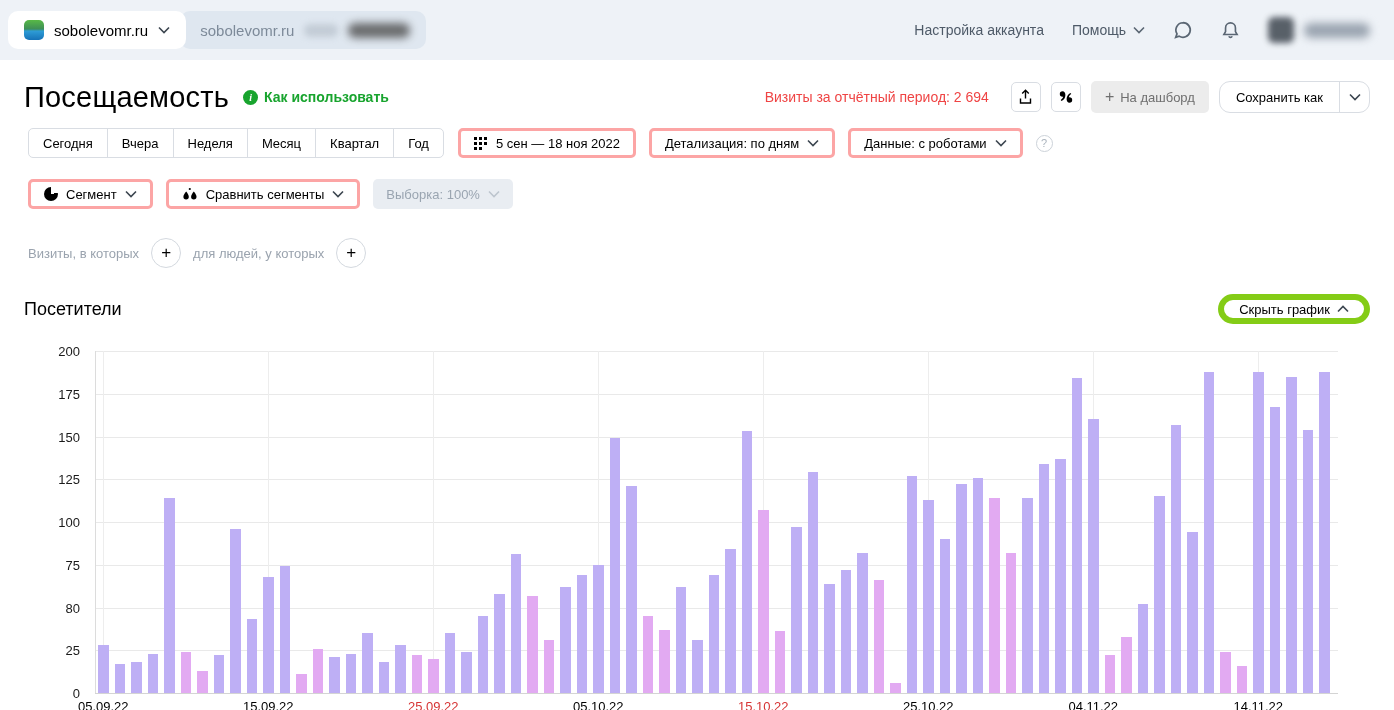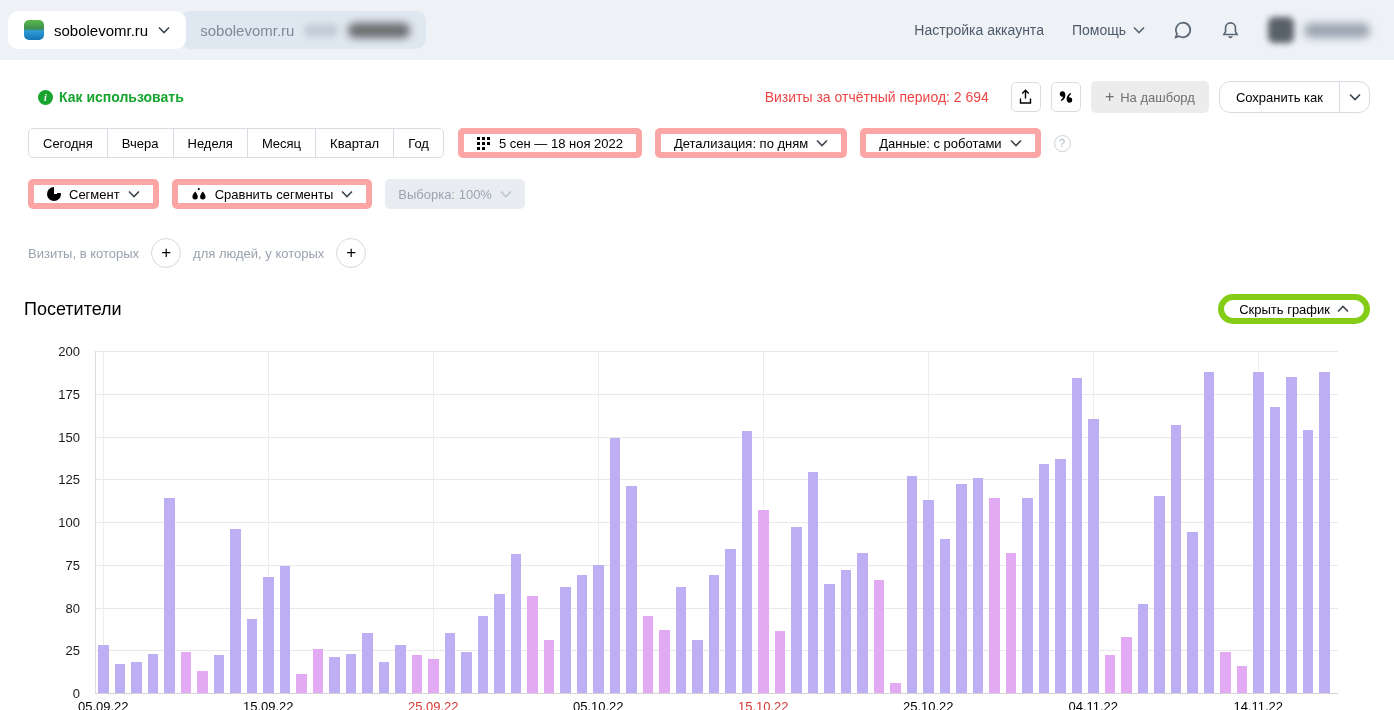--- a/index.html
+++ b/index.html
@@ -40,21 +40,21 @@
     color:#6f6f6f; font-size:13px; display:flex; align-items:center; gap:6px; cursor:pointer; }
   .split-btn { display:flex; height:32px; border:1px solid #d9dde3; border-radius:11px; background:#fff; overflow:hidden; }
   .split-main { padding:0 16px; font-size:13px; display:flex; align-items:center; cursor:pointer; }
   .split-caret { width:30px; border-left:1px solid #d9dde3; display:flex; align-items:center; justify-content:center; cursor:pointer; }
   
   .controls-row { display:flex; align-items:center; margin-top:10px; height:30px; gap:13px; margin-left:4px; }
   .seg-tabs { display:flex; border:1px solid #d9dde3; border-radius:5px; overflow:hidden; background:#fff; }
   .seg-tab { padding:0 14px; height:28px; display:flex; align-items:center; font-size:13px; cursor:pointer;
     border-right:1px solid #d9dde3; }
   .seg-tab:last-child { border-right:none; }
-  .ctl-btn { height:30px; border:6px solid #fca5a5; border-radius:5px; background:#fff; padding:0 13px;
+  .ctl-btn { height:30px; border:3px solid #fca5a5; border-radius:5px; background:#fff; padding:0 13px;
     font-size:13px; display:flex; align-items:center; gap:8px; cursor:pointer; white-space:nowrap; }
   .help-dot { width:17px; height:17px; border-radius:50%; border:1px solid #ccd2d9; color:#aab3bd;
     font-size:11px; display:flex; align-items:center; justify-content:center; cursor:pointer; }
   .row2 { margin-top:21px; }
   .muted-btn { background:#e9edf2; border:none; color:#9aa5b1; }
   .muted-btn svg { opacity:.55; }
   
   .filter-row { display:flex; align-items:center; gap:12px; margin-top:29px; height:30px; margin-left:4px; }
   .filter-label { color:#9aa3ae; font-size:13px; }
   .plus-btn { width:30px; height:30px; border-radius:50%; border:1px solid #d4d9df; background:#fff;
@@ -110,20 +110,21 @@
     <span class="user-chip">
       <span class="avatar-blur"></span>
       <span class="name-blur"></span>
     </span>
   </div>
 </div>
 
 <div class="content">
 
   <div class="title-row">
+    <span class="page-title">Посещаемость</span>
     <span class="howto">
       <span class="info-dot">i</span>
       <span class="howto-label">Как использовать</span>
     </span>
     <div class="title-right">
       <span class="visits-summary">Визиты за отчётный период: 2 694</span>
       <button class="icon-btn">
         <svg width="15" height="16" viewBox="0 0 15 16">
           <path d="M7.5 1.5v8 M4.2 4.5l3.3-3.2 3.3 3.2" fill="none" stroke="#000" stroke-width="1.4"></path>
           <path d="M2.5 9.5v4.5h10V9.5" fill="none" stroke="#000" stroke-width="1.4"></path>

